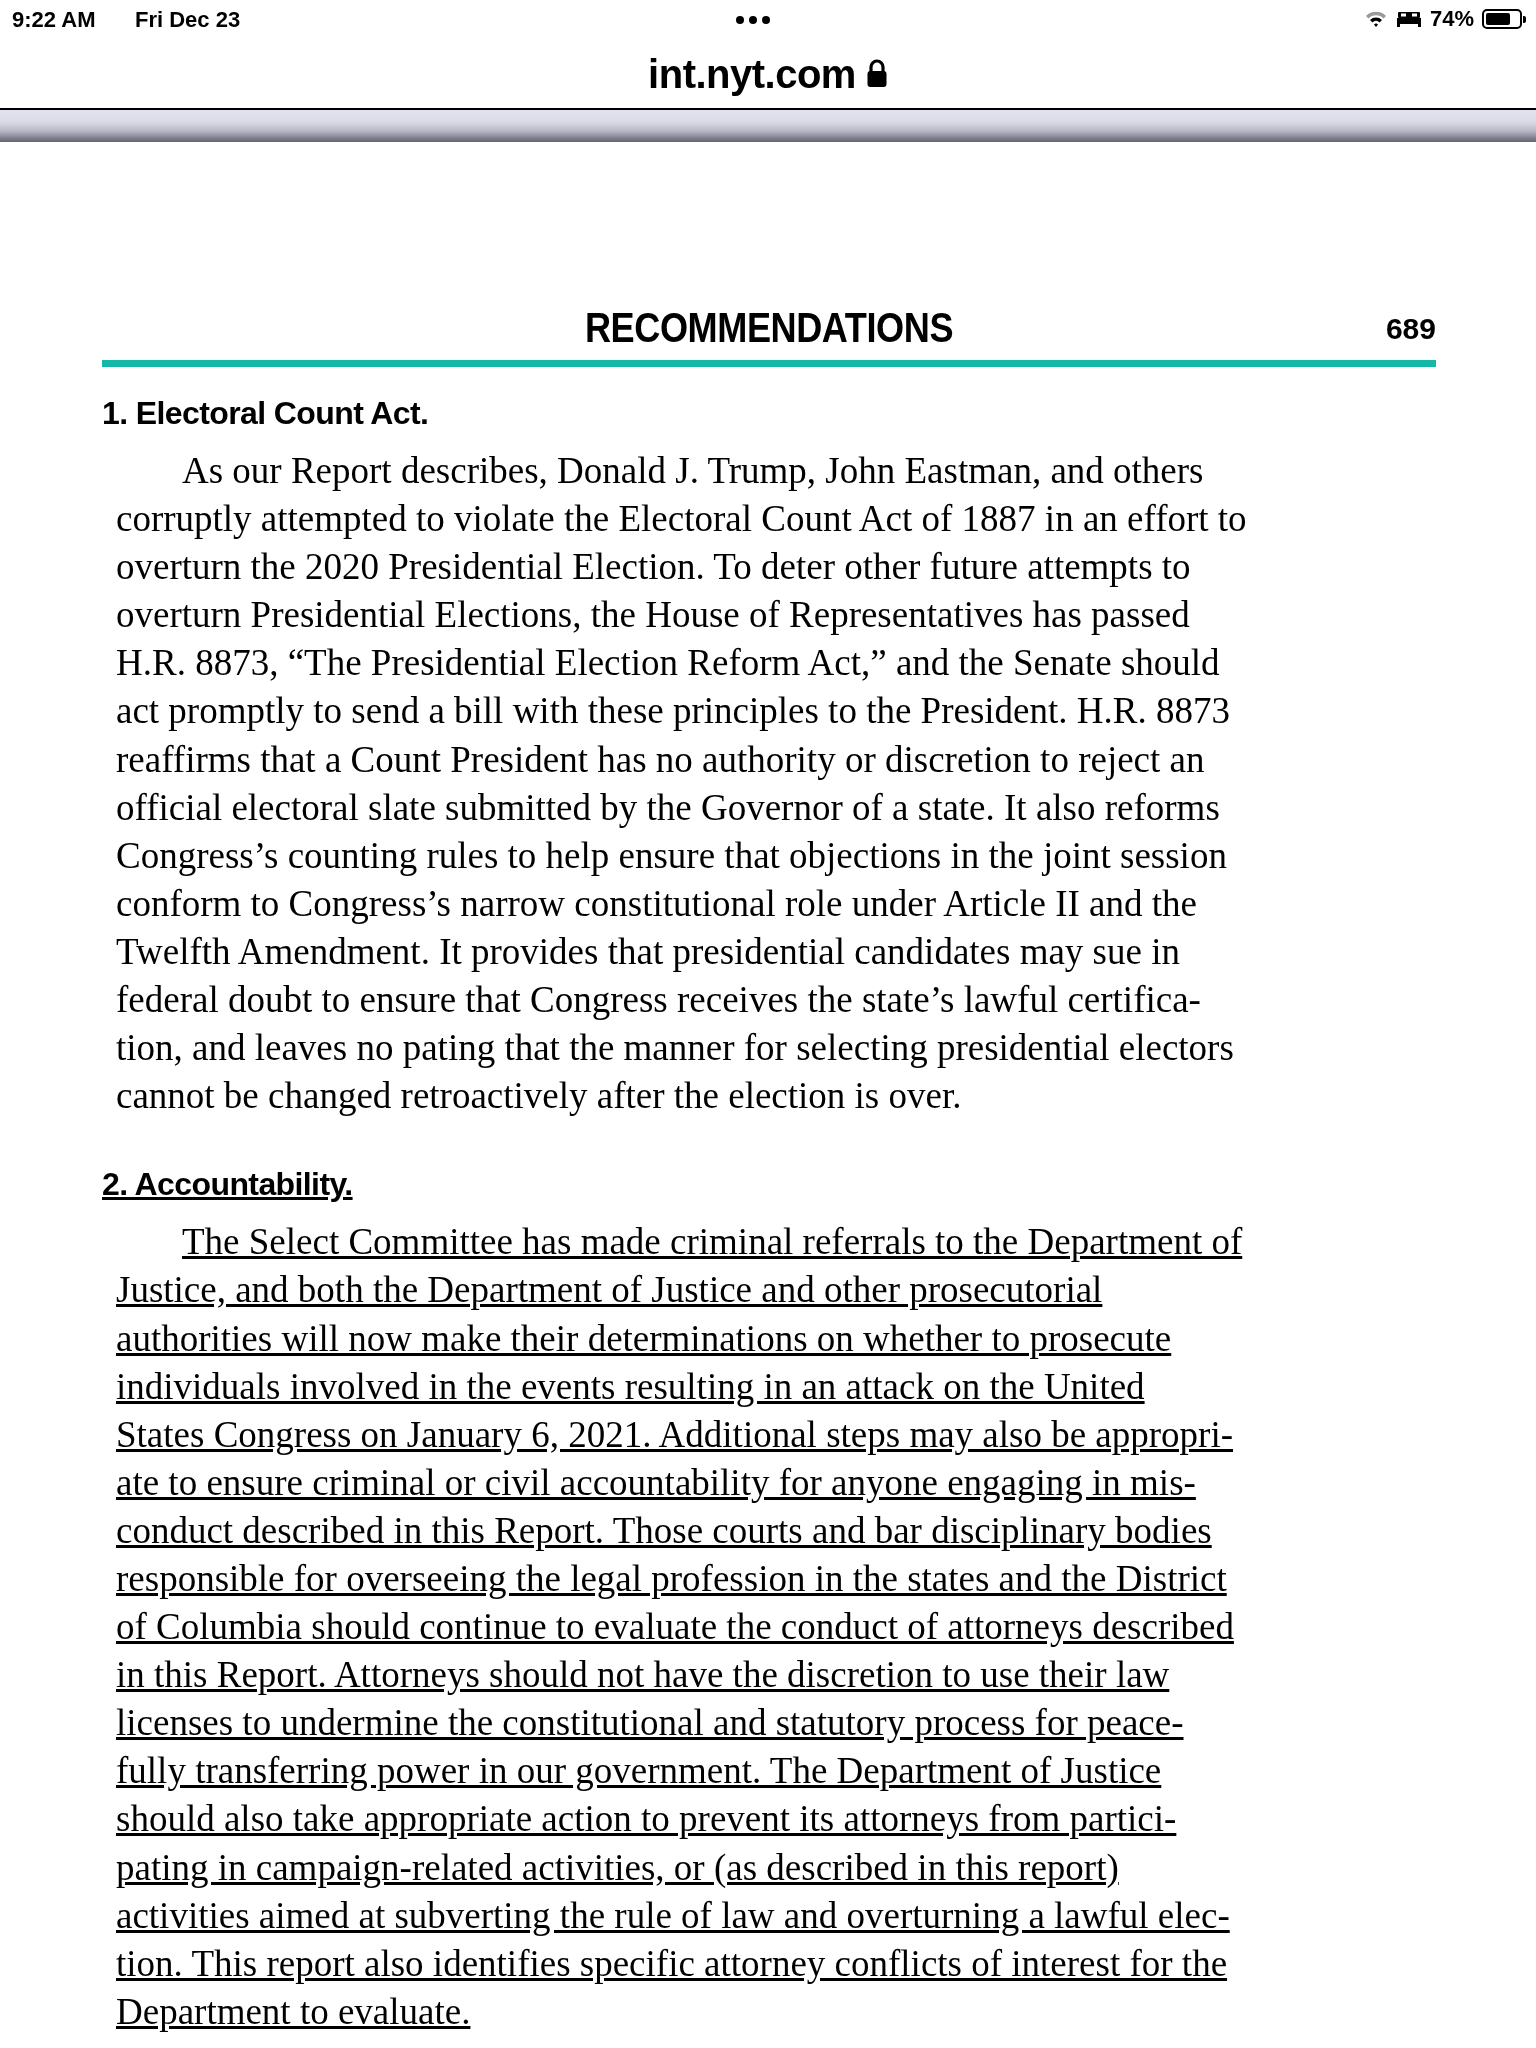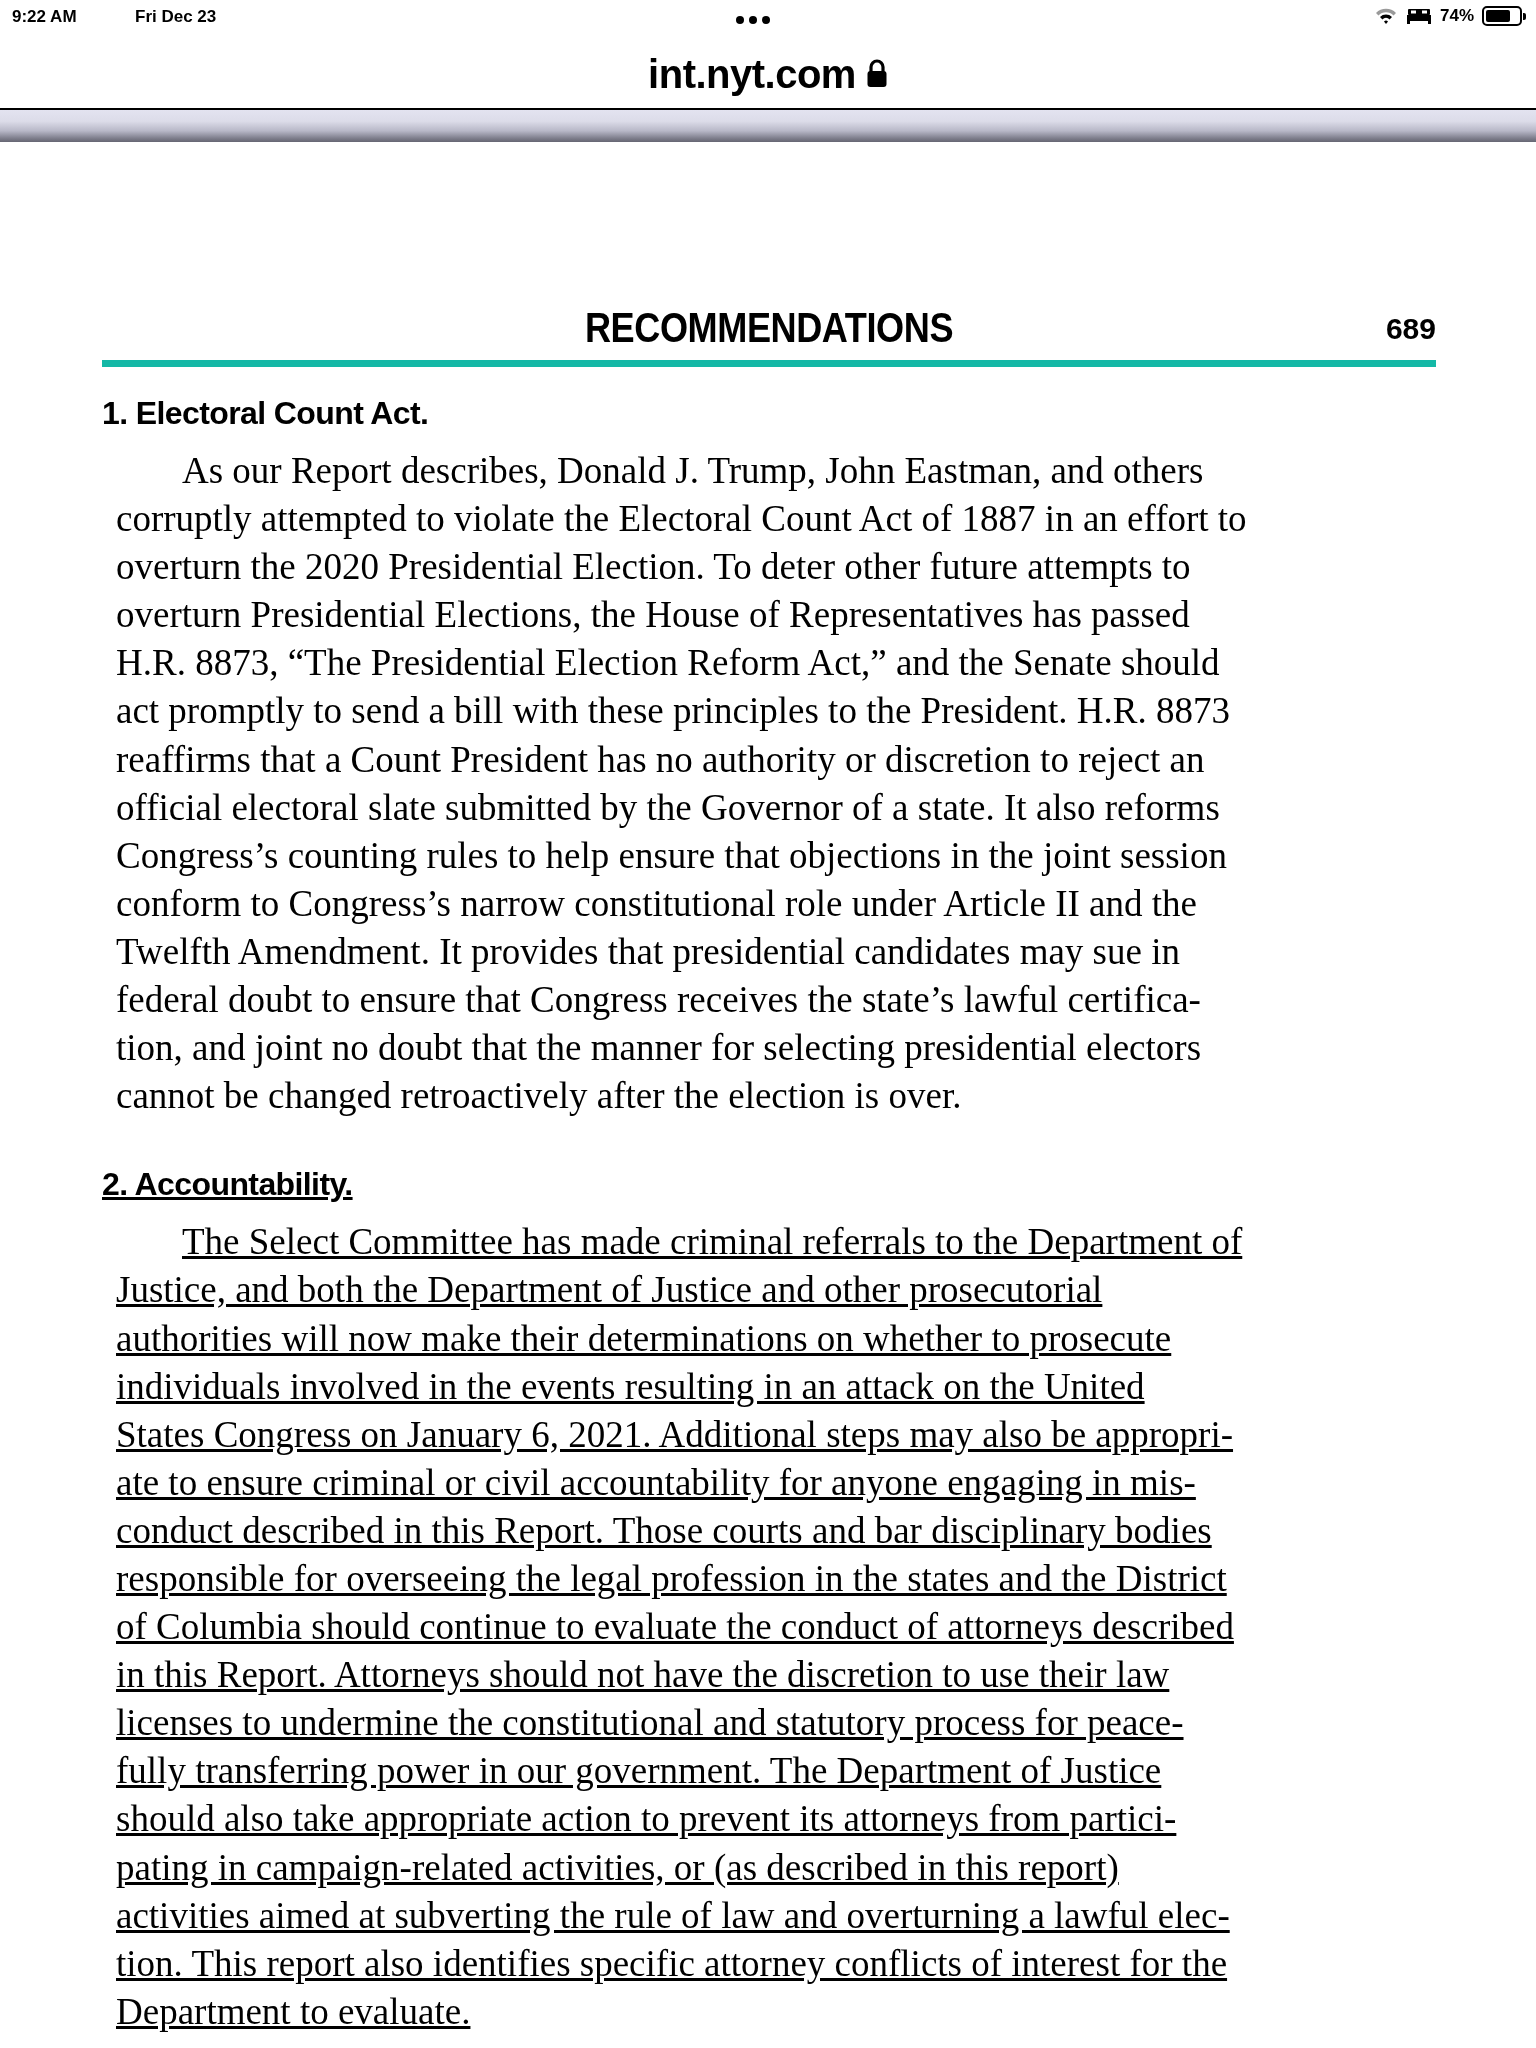--- a/index.html
+++ b/index.html
@@ -15,21 +15,21 @@
       color: #000;
     }
     
     .status-bar {
       position: absolute;
       top: 0; left: 0;
       width: 1536px;
       height: 40px;
       font-family: "Liberation Sans", sans-serif;
       font-weight: bold;
-      font-size: 17px;
+      font-size: 22px;
     }
     .status-time {
       position: absolute;
       left: 12px;
       top: 7px;
     }
     .status-date {
       position: absolute;
       left: 135px;
       top: 7px;
@@ -231,21 +231,21 @@
       <span class="line">overturn the 2020 Presidential Election. To deter other future attempts to</span>
       <span class="line">overturn Presidential Elections, the House of Representatives has passed</span>
       <span class="line">H.R. 8873, “The Presidential Election Reform Act,” and the Senate should</span>
       <span class="line">act promptly to send a bill with these principles to the President. H.R. 8873</span>
       <span class="line">reaffirms that a Count President has no authority or discretion to reject an</span>
       <span class="line">official electoral slate submitted by the Governor of a state. It also reforms</span>
       <span class="line">Congress’s counting rules to help ensure that objections in the joint session</span>
       <span class="line">conform to Congress’s narrow constitutional role under Article II and the</span>
       <span class="line">Twelfth Amendment. It provides that presidential candidates may sue in</span>
       <span class="line">federal doubt to ensure that Congress receives the state’s lawful certifica-</span>
-      <span class="line">tion, and joint no doubt that the manner for selecting presidential electors</span>
+      <span class="line">tion, and leaves no pating that the manner for selecting presidential electors</span>
       <span class="line">cannot be changed retroactively after the election is over.</span>
     </p>
   </div>
 
   <div class="section">
     <div class="section-heading">2. Accountability.</div>
     <p class="section-body">
       <span class="line indent">The Select Committee has made criminal referrals to the Department of</span>
       <span class="line">Justice, and both the Department of Justice and other prosecutorial</span>
       <span class="line">authorities will now make their determinations on whether to prosecute</span>

